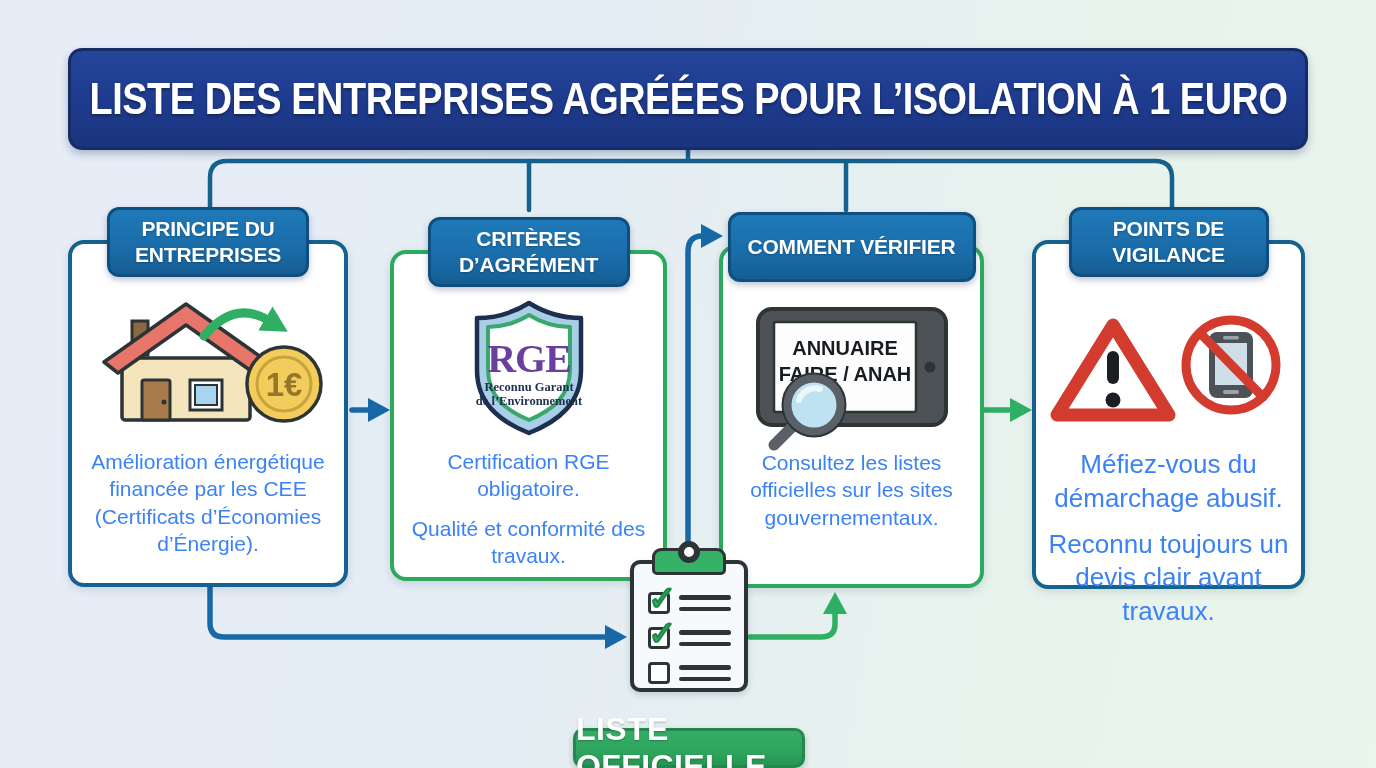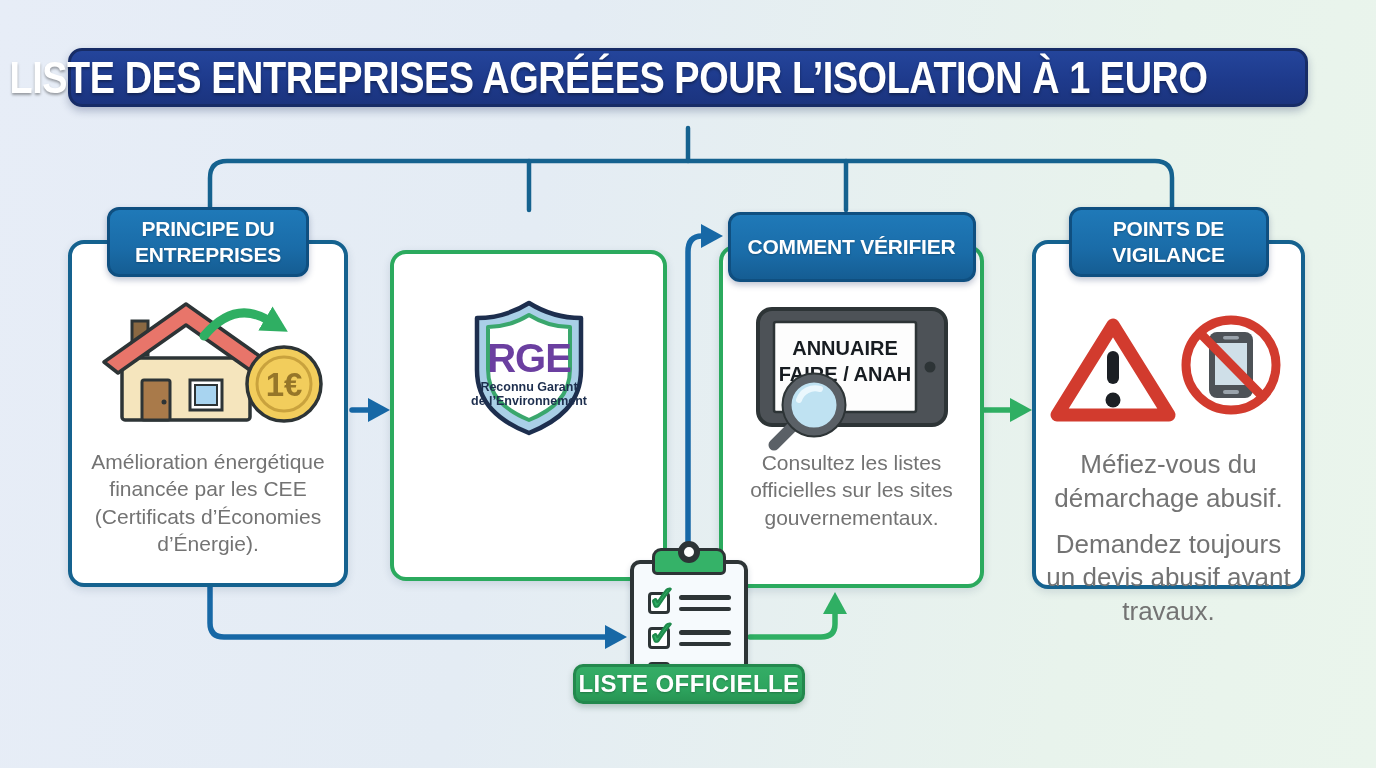--- a/index.html
+++ b/index.html
@@ -8,24 +8,24 @@
 
   .canvas {
     position: relative;
     width: 1376px; height: 768px;
     overflow: hidden;
     background: linear-gradient(100deg, #e7edf7 0%, #e4ecf4 38%, #e8f3ec 78%, #eaf5ec 100%);
   }
 
   
   .banner {
-    position: absolute; left: 68px; top: 48px; width: 1240px; height: 59px;
+    position: absolute; left: 68px; top: 48px; width: 1240px; height: 102px;
     background: linear-gradient(180deg, #24459b 0%, #1e3a8c 55%, #1b347e 100%);
     border: 3px solid #172c66; border-radius: 14px;
-    display: flex; align-items: center; justify-content: flex-end;
+    display: flex; align-items: center; justify-content: center;
     box-shadow: 0 4px 8px rgba(20,40,90,.28);
     z-index: 2;
   }
   .banner .title-text {
     color: #fff; font-weight: bold; font-size: 44px; white-space: nowrap;
     letter-spacing: -0.5px; transform: scaleX(.86);
     text-shadow: 0 2px 3px rgba(0,0,0,.35);
   }
 
   
@@ -54,27 +54,27 @@
     box-shadow: 0 3px 6px rgba(20,40,90,.28); z-index: 3;
     text-shadow: 0 1px 2px rgba(0,0,0,.25);
   }
   #card1 .badge { width: 202px; }
   #card2 .badge { width: 202px; }
   #card3 .badge { width: 248px; }
   #card4 .badge { width: 200px; }
 
   .icon-wrap { position: absolute; left: 50%; transform: translateX(-50%); }
   #card1 .icon-wrap { top: 52px; }
-  #card2 .icon-wrap { top: 44px; }
+  #card2 .icon-wrap { top: 44px; font-family: Liberation Serif, serif; }
   #card3 .icon-wrap { top: 52px; }
   #card4 .icon-wrap { top: 66px; }
 
   .card-text {
     position: absolute; left: 50%; transform: translateX(-50%);
-    text-align: center; font-size: 21px; line-height: 1.3; color: #737373;
+    text-align: center; font-size: 21px; line-height: 1.3; color: #3b82f6;
   }
   .card-text p { margin: 0; }
   .card-text p + p { margin-top: 12px; }
   #card1 .card-text { top: 204px; width: 236px; }
   #card2 .card-text { top: 194px; width: 242px; }
   #card3 .card-text { top: 200px; width: 240px; }
   #card4 .card-text { top: 204px; width: 248px; font-size: 26px; }
 
   
   .cb-paper {
@@ -96,24 +96,24 @@
   .cl-row.r3 { top: 98px; }
   .cl-box { position: relative; width: 22px; height: 22px; border: 3.5px solid #2d3436; border-radius: 4px; background: #fff; flex: 0 0 auto; }
   .cl-check {
     position: absolute; left: -3px; top: -17px; font-size: 34px; font-weight: bold;
     color: #2faf63; -webkit-text-stroke: 1px #1f8a4c;
   }
   .cl-lines { display: flex; flex-direction: column; gap: 7px; }
   .cl-bar { width: 52px; height: 4.5px; background: #2d3436; border-radius: 3px; }
 
   .liste-badge {
-    position: absolute; left: 573px; top: 664px; width: 232px; height: 40px;
+    position: absolute; left: 573px; top: 728px; width: 232px; height: 40px;
     background: linear-gradient(180deg, #34ad66 0%, #2ea55f 60%, #279553 100%);
     border: 3px solid #23884d; border-radius: 10px;
-    color: #fff; font-weight: bold; font-size: 24px; letter-spacing: 0.4px;
+    color: #fff; font-weight: bold; font-size: 32px; letter-spacing: 0.4px;
     display: flex; align-items: center; justify-content: center;
     z-index: 6; box-shadow: 0 3px 6px rgba(20,60,40,.25);
     text-shadow: 0 1px 2px rgba(0,0,0,.25);
   }
 </style>
 </head>
 <body>
 
 <div class="canvas">
 
@@ -174,28 +174,36 @@
         <circle cx="192" cy="88" r="27" fill="none" stroke="#c9a23d" stroke-width="3"></circle>
         <text x="192" y="100" text-anchor="middle" font-size="33" font-weight="bold" fill="#967629">1€</text>
       </svg>
     </div>
     <div class="card-text">
       <p>Amélioration énergétique financée par les CEE (Certificats d’Économies d’Énergie).</p>
     </div>
   </div>
 
   <div class="card green" id="card2">
+    <div class="badge">
+      <span>CRITÈRES</span>
+      <span>D’AGRÉMENT</span>
+    </div>
     <div class="icon-wrap">
       <svg width="120" height="140" viewBox="0 0 120 140">
         <path d="M60,5 C76,15 95,20 112,20 L112,72 C112,105 90,123 60,135 C30,123 8,105 8,72 L8,20 C25,20 44,15 60,5 Z" fill="#a9cfe7" stroke="#1d2e4e" stroke-width="4.5" stroke-linejoin="round"></path>
         <path d="M60,17 C73,25 88,29 101,29 L101,71 C101,98 84,112 60,122 C36,112 19,98 19,71 L19,29 C32,29 47,25 60,17 Z" fill="#ffffff" stroke="#3aa76d" stroke-width="4" stroke-linejoin="round"></path>
         <text x="60" y="74" text-anchor="middle" font-size="40" font-weight="bold" fill="#6b3fa0" letter-spacing="-1">RGE</text>
         <text x="60" y="93" text-anchor="middle" font-size="12.5" font-weight="bold" fill="#1d2e4e">Reconnu Garant</text>
         <text x="60" y="107" text-anchor="middle" font-size="12.5" font-weight="bold" fill="#1d2e4e">de l’Environnement</text>
       </svg>
+    </div>
+    <div class="card-text">
+      <p>Certification RGE obligatoire.</p>
+      <p>Qualité et conformité des travaux.</p>
     </div>
   </div>
 
   <div class="card green" id="card3">
     <div class="badge">
       <span>COMMENT VÉRIFIER</span>
     </div>
     <div class="icon-wrap">
       <svg width="204" height="150" viewBox="0 0 204 150">
         <rect x="8" y="8" width="188" height="116" rx="14" fill="#4d5257" stroke="#2d3436" stroke-width="4"></rect>
@@ -227,21 +235,21 @@
         <rect x="160" y="22" width="44" height="66" rx="8" fill="#4d5257"></rect>
         <rect x="166" y="33" width="32" height="42" fill="#cfdfe8"></rect>
         <rect x="174" y="26" width="16" height="3.5" rx="1.75" fill="#9aa3ab"></rect>
         <rect x="174" y="80" width="16" height="4" rx="2" fill="#9aa3ab"></rect>
         <circle cx="182" cy="55" r="45" fill="none" stroke="#d23b2e" stroke-width="9"></circle>
         <line x1="151" y1="23" x2="214" y2="87" stroke="#d23b2e" stroke-width="9" stroke-linecap="round"></line>
       </svg>
     </div>
     <div class="card-text">
       <p>Méfiez-vous du démarchage abusif.</p>
-      <p>Demandez toujours un devis abusif avant travaux.</p>
+      <p>Reconnu toujours un devis clair avant travaux.</p>
     </div>
   </div>
 
   <div class="cb-paper">
     <div class="cl-row r1">
       <span class="cl-box">
         <span class="cl-check">✓</span>
       </span>
       <span class="cl-lines">
         <span class="cl-bar"></span>

